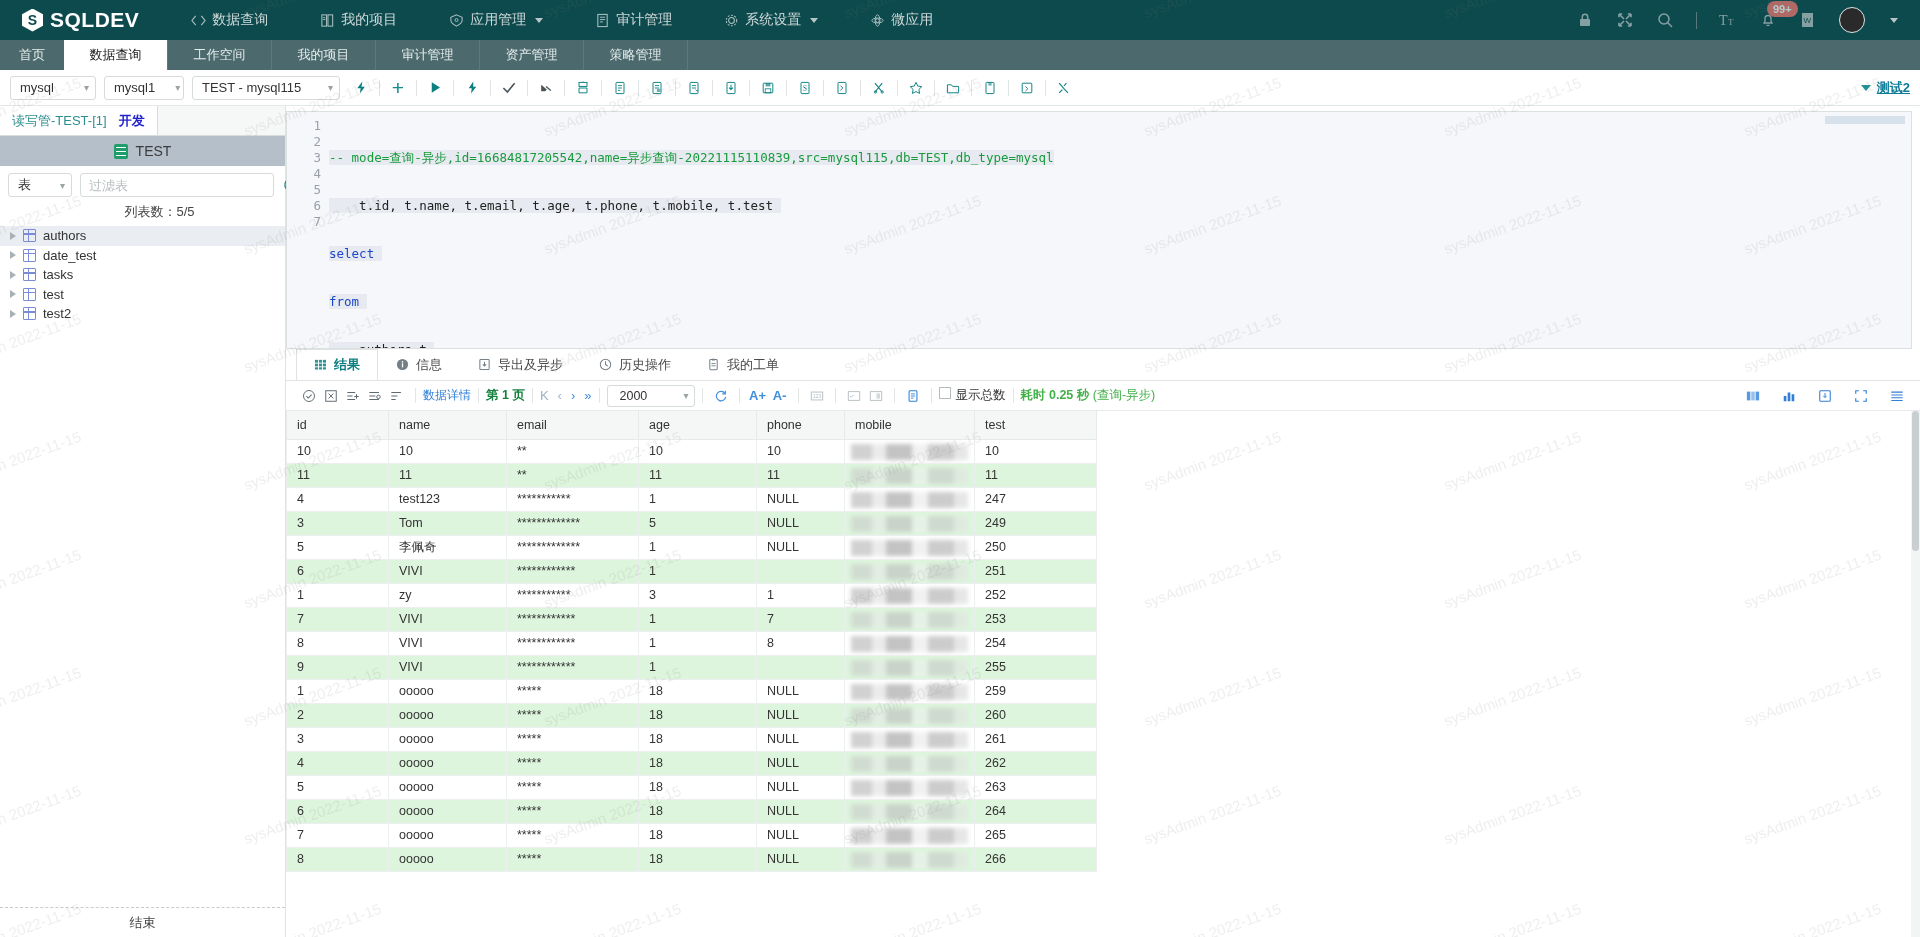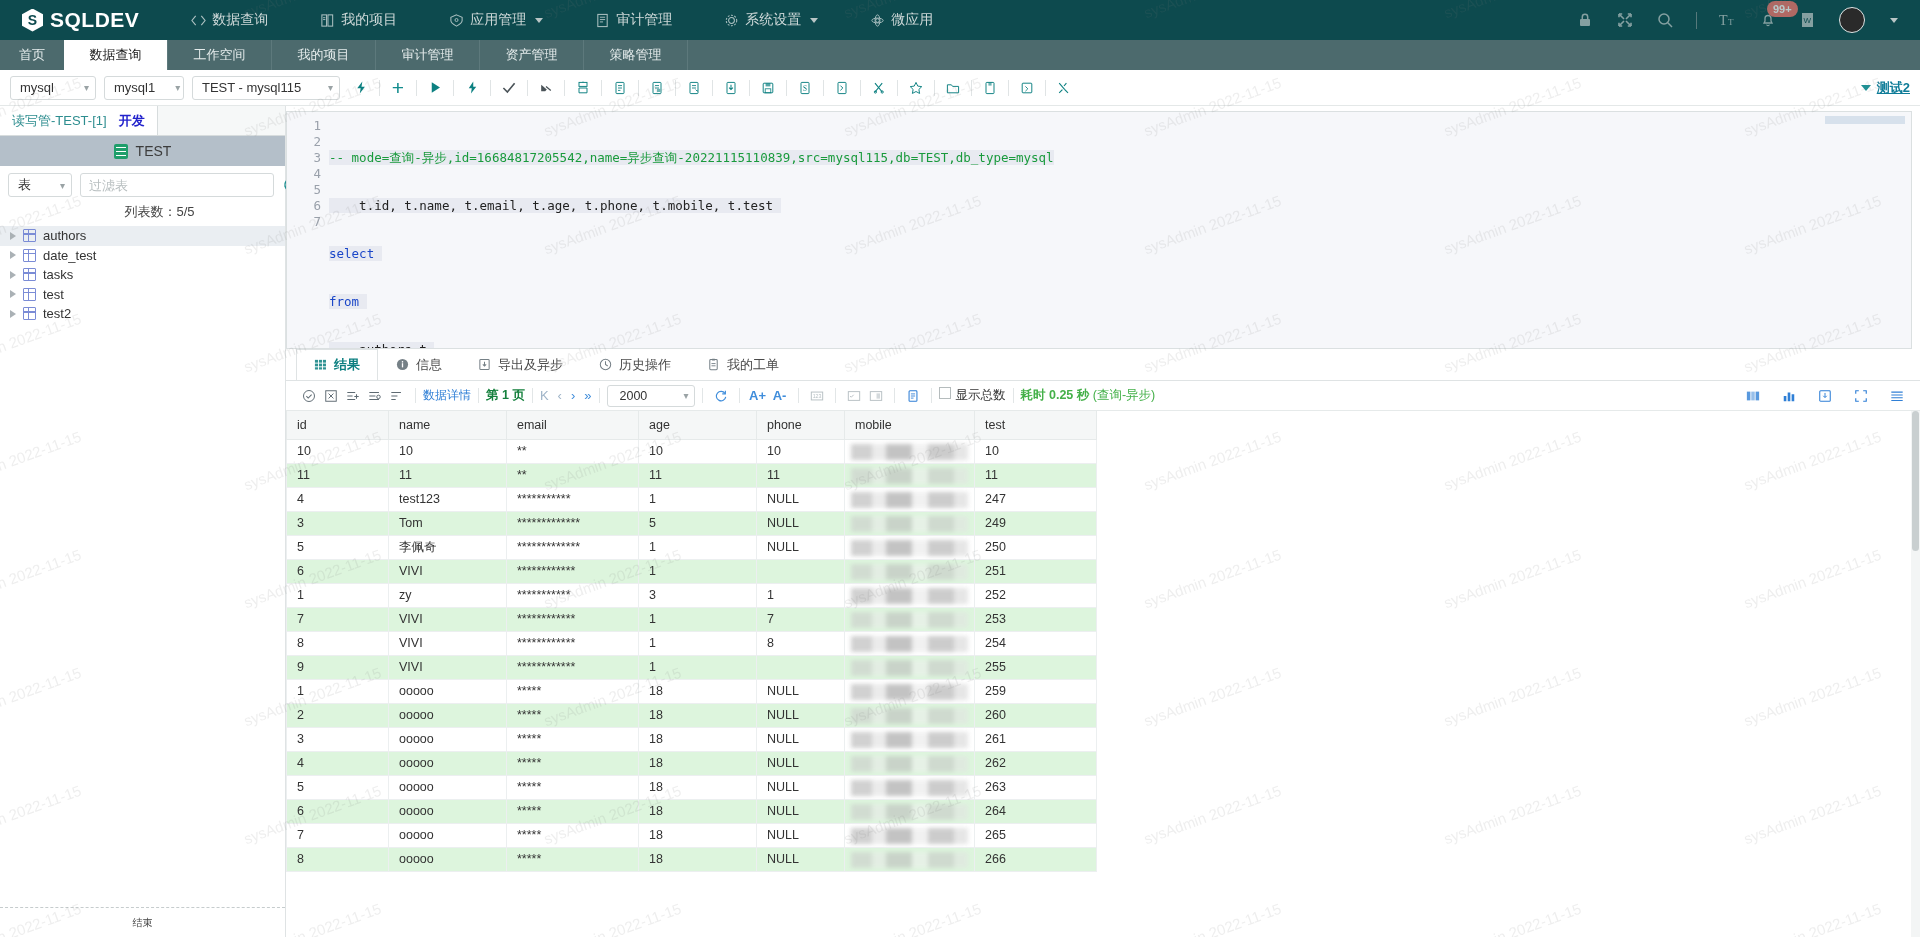--- a/index.html
+++ b/index.html
@@ -139,21 +139,21 @@
     width: 0; height: 0; border-top: 4px solid transparent; border-bottom: 4px solid transparent;
     border-left: 6px solid #aab1b5; margin-left: 2px;
   }
   .tbl-ico {
     width: 13px; height: 13px; border: 1.4px solid #7b8cd6; border-radius: 1px; position: relative;
   }
   .tbl-ico::before { content:""; position:absolute; left:0; right:0; top:3.2px; height:1.2px; background:#7b8cd6; }
   .tbl-ico::after { content:""; position:absolute; top:0; bottom:0; left:3.8px; width:1.2px; background:#7b8cd6; }
   .sb-foot {
     border-top: 1px dashed #c6cccd; height: 30px; display: flex; align-items: center;
-    justify-content: center; font-size: 10px; color: #444; font-family: Liberation Mono, monospace;
+    justify-content: center; font-size: 13px; color: #444; font-family: Liberation Mono, monospace;
   }
 
   
   .main { flex: 1; display: flex; flex-direction: column; background: #fff; min-width: 0; }
   .editor-wrap { height: 243px; padding: 5px 8px 0 0; background: #fff; }
   .editor {
     height: 100%; border: 1px solid #dbe0e1; background: #f6f7fa;
     display: flex; position: relative; overflow: hidden;
   }
   .gutter {

